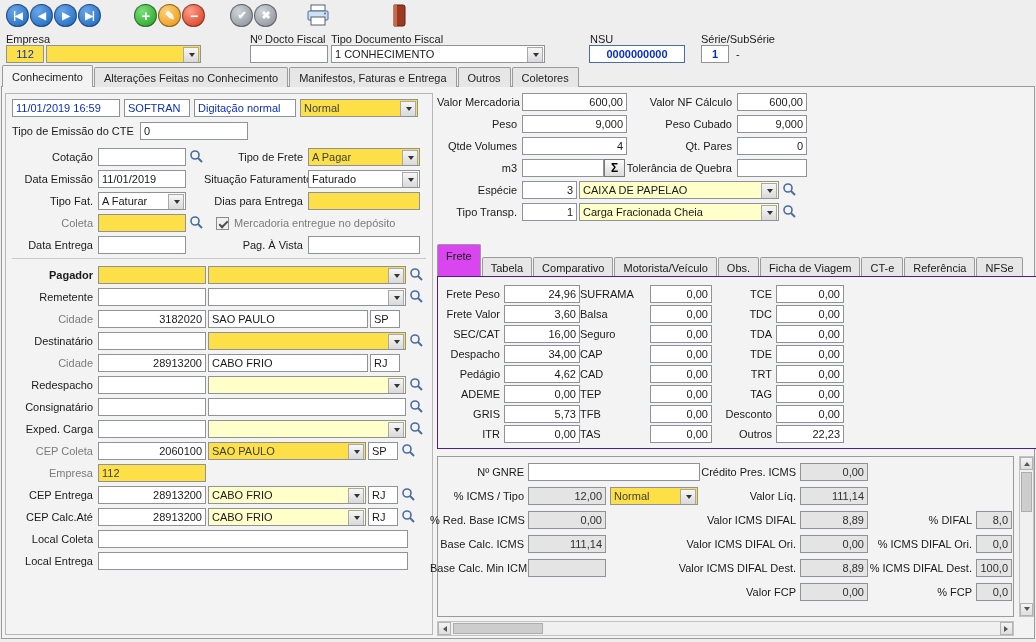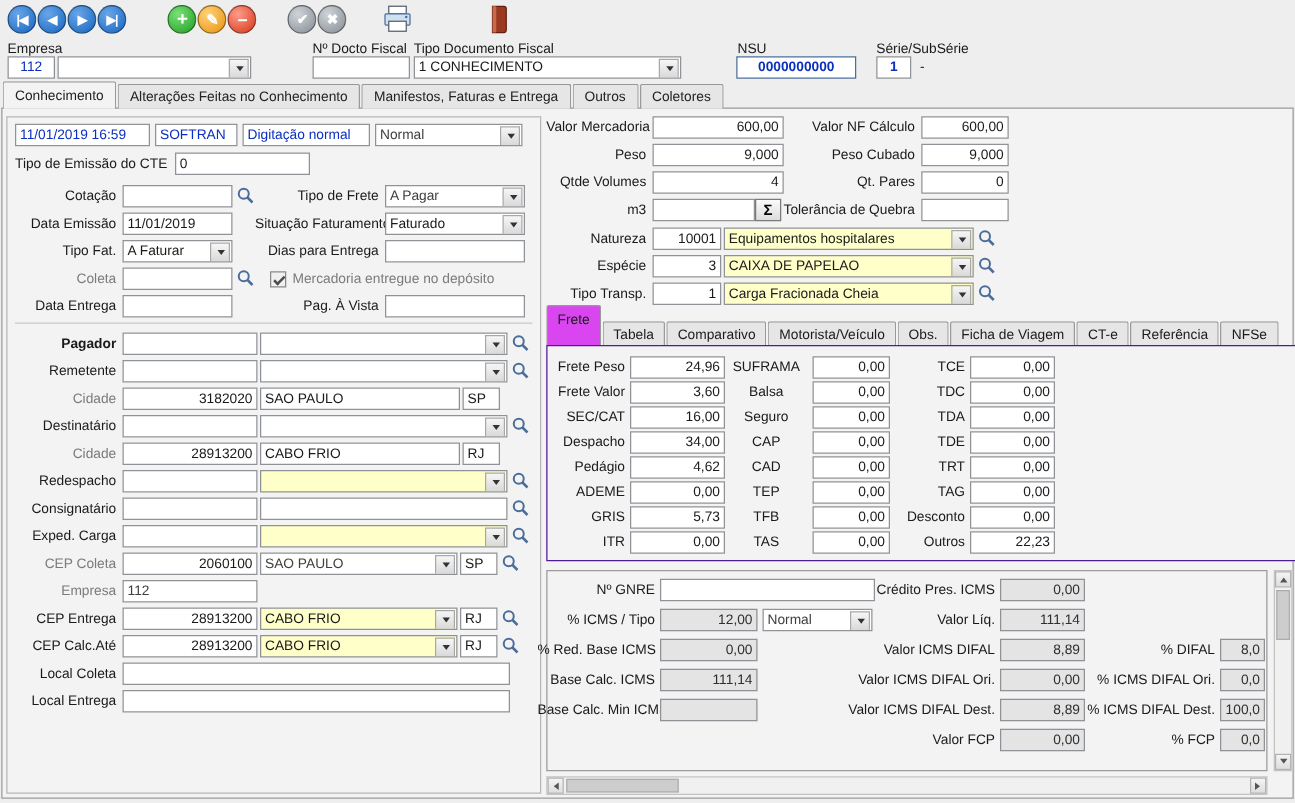--- a/index.html
+++ b/index.html
@@ -3,21 +3,21 @@
 <meta charset="utf-8">
 <style>
 *{box-sizing:border-box;margin:0;padding:0}
 html,body{width:1036px;height:642px;background:#edeeed;font-family:"Liberation Sans",sans-serif;font-size:11px;color:#1a1a1a;overflow:hidden;position:relative}
 .lbl{white-space:nowrap;line-height:13px}
 .grayl{color:#7b7b7b}
 .bold{font-weight:bold}
 .fld{height:18px;border:1px solid #8f9296;background:#fff;padding:1px 3px;white-space:nowrap;overflow:hidden;line-height:14px}
 .num{text-align:right}
 .ctr{text-align:center}
-.dis{background:#ffffff;color:#3f3f3f}
+.dis{background:#fde047;color:#3f3f3f}
 .gray{background:#e4e4e4;color:#2f2f2f}
 .yel{background:#ffffc9}
 .blue{color:#0b2fbe}
 .combo{position:relative;padding-right:18px}
 .combo::before{content:"";position:absolute;right:1px;top:1px;width:14px;height:14px;background:linear-gradient(#f6f6f6,#d9d9d9);border:1px solid #a8a8a8}
 .combo::after{content:"";position:absolute;right:5px;top:7px;width:0;height:0;border:3px solid transparent;border-top:4px solid #333}
 .mag{width:18px;height:18px;border:none;background:transparent;padding:1px 0 0 2px;cursor:pointer;flex:0 0 18px}
 .frow{display:flex;align-items:center;margin-bottom:4px}
 .lab1{width:86px;text-align:right;padding-right:5px;flex:0 0 86px}
 .lab2{width:104px;text-align:right;padding-right:5px;flex:0 0 104px}
@@ -43,21 +43,21 @@
 .rlab1{width:85px;text-align:right;padding-right:5px;flex:0 0 85px}
 .rlab2{width:110px;text-align:right;padding-right:5px;flex:0 0 110px}
 .rlab2b{width:112px;text-align:right;padding-right:5px;flex:0 0 112px}
 .sigma{width:21px;height:18px;border:1px solid #7a7a7a;background:linear-gradient(#fbfbfb,#dcdcdc);font-weight:bold;font-size:12px;line-height:14px;cursor:pointer;padding:0}
 .stabbar{position:absolute;left:0;top:161px;height:23px;display:flex;align-items:flex-end}
 .stab{height:20px;line-height:20px;padding:0 8px;background:#e6e6e6;border:1px solid #9a9a9a;border-bottom:none;border-radius:2px 2px 0 0;margin-right:1px;cursor:pointer;white-space:nowrap}
 .stab.active{background:#d946ef;height:33px;line-height:23px}
 .fbox{position:absolute;left:0;top:183px;width:616px;height:173px;border:1px solid #4c1d95;background:#f3f3f3;padding:8px 4px}
 .fl1{width:62px;text-align:right;padding-right:4px;flex:0 0 62px}
 .fv1{width:76px;flex:0 0 76px}
-.fl2{width:70px;text-align:center;padding-right:4px;flex:0 0 70px}
+.fl2{width:70px;text-align:left;padding-right:4px;flex:0 0 70px}
 .fv2{width:62px;flex:0 0 62px}
 .fl3{width:64px;text-align:right;padding-right:4px;flex:0 0 64px}
 .fv3{width:68px;flex:0 0 68px}
 .fgrow{display:flex;align-items:center;margin-bottom:2px}
 .icmsbox{position:absolute;left:0;top:363px;width:577px;height:161px;border:1px solid #9a9a9a;background:#f3f3f3}
 .irow{position:absolute;left:0;width:100%;height:18px}
 .irow>*{position:absolute;top:0}
 .irow .ilbl{line-height:18px;text-align:right;white-space:nowrap}
 .ic-l1{left:-8px;width:94px}
 .ic-f1{left:90px;width:78px}
@@ -349,29 +349,20 @@
   </div>
 
   <div class="frow">
     <span class="lbl rlab1">m3</span>
     <div class="fld num w82"></div>
     <button class="sigma">Σ</button>
     <span class="lbl rlab2b">Tolerância de Quebra</span>
     <div class="fld num w70"></div>
   </div>
 
-  <div class="frow" style="margin-top:5px">
-    <span class="lbl rlab1">Natureza</span>
-    <div class="fld num w55">10001</div>
-    <div class="fld combo yel w200 ml2">Equipamentos hospitalares</div>
-    <button class="mag"><span><svg width="15" height="15" viewBox="0 0 15 15">
-            <circle cx="6" cy="6" r="4" fill="none" stroke="#4a6d9c" stroke-width="1.6"></circle>
-            <line x1="9" y1="9" x2="13" y2="13" stroke="#4a6d9c" stroke-width="2"></line>
-          </svg></span></button>
-  </div>
 
   <div class="frow">
     <span class="lbl rlab1">Espécie</span>
     <div class="fld num w55">3</div>
     <div class="fld combo yel w200 ml2">CAIXA DE PAPELAO</div>
     <button class="mag"><span><svg width="15" height="15" viewBox="0 0 15 15">
             <circle cx="6" cy="6" r="4" fill="none" stroke="#4a6d9c" stroke-width="1.6"></circle>
             <line x1="9" y1="9" x2="13" y2="13" stroke="#4a6d9c" stroke-width="2"></line>
           </svg></span></button>
   </div>

